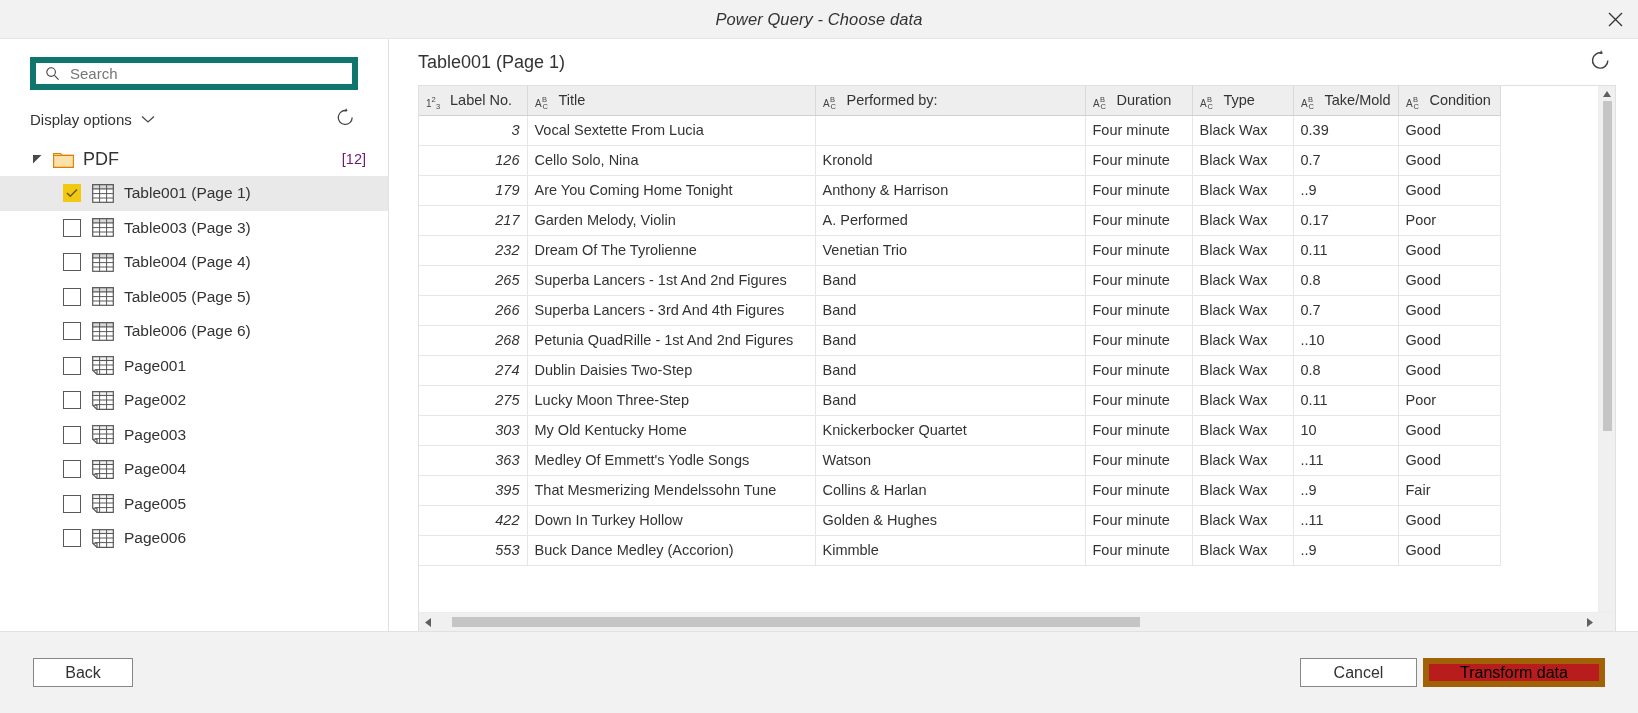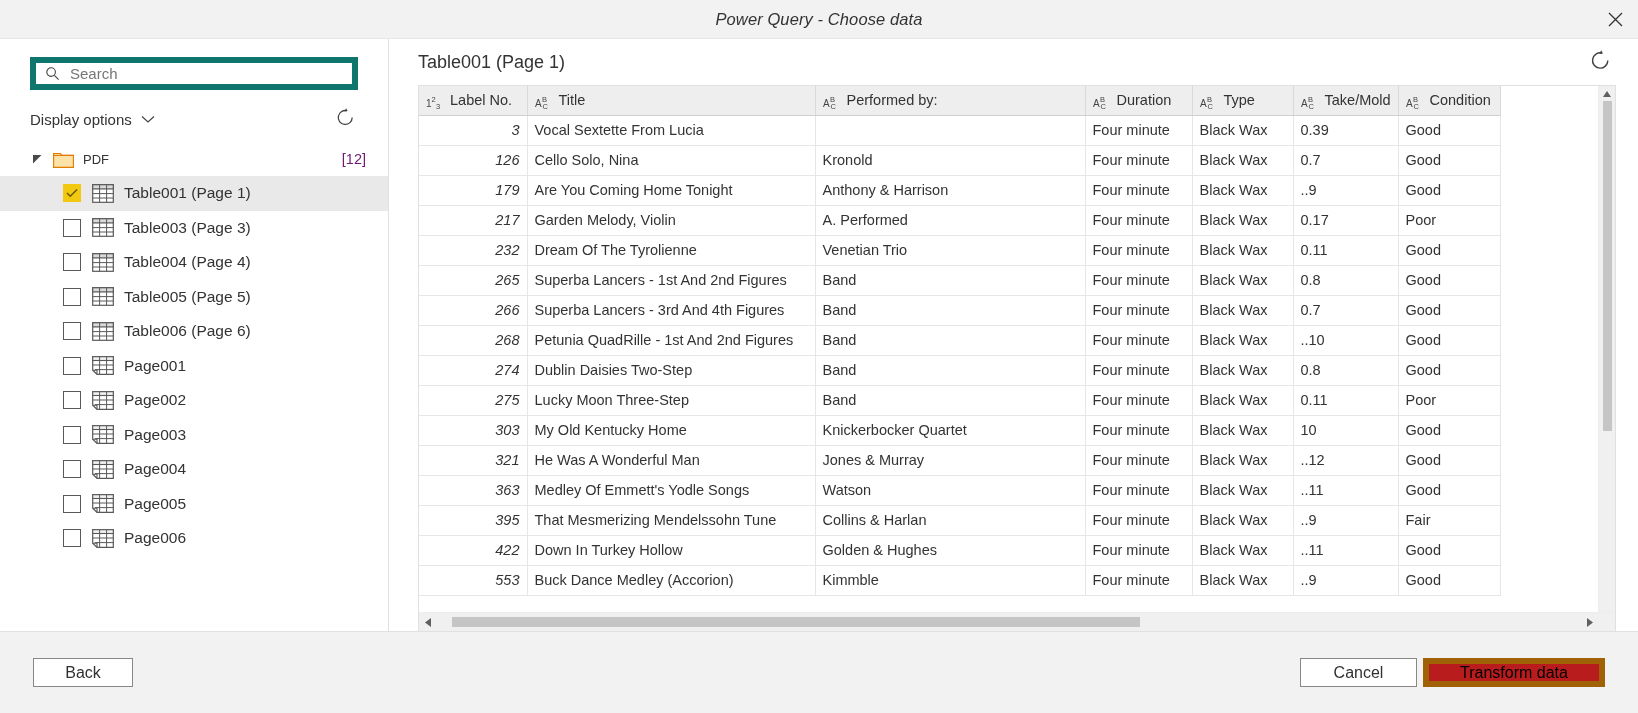--- a/index.html
+++ b/index.html
@@ -96,21 +96,21 @@
     display: flex; align-items: center;
     height: 34px;
     padding-left: 32px; padding-right: 22px;
     cursor: pointer;
   }
   .tri {
     width: 14px; margin-right: 7px;
     display: flex; align-items: center;
   }
   .folder-icon { margin-right: 9px; display: flex; align-items: center; }
-  .root-label { font-size: 13px; color: #333; }
+  .root-label { font-size: 18px; color: #333; }
   .root-count { margin-left: auto; font-size: 14.5px; color: #701a75; }
 
   .tree-item {
     display: flex; align-items: center;
     height: 34.5px;
     padding-left: 63px;
     cursor: pointer;
   }
   .tree-item.selected { background: #e9e9e9; }
   .cb {
@@ -610,29 +610,20 @@
                   <tr>
                     <td class="num">303</td>
                     <td>My Old Kentucky Home</td>
                     <td>Knickerbocker Quartet</td>
                     <td>Four minute</td>
                     <td>Black Wax</td>
                     <td>10</td>
                     <td>Good</td>
                   </tr>
                   <tr>
-                    <td class="num">321</td>
-                    <td>He Was A Wonderful Man</td>
-                    <td>Jones &amp; Murray</td>
-                    <td>Four minute</td>
-                    <td>Black Wax</td>
-                    <td>..12</td>
-                    <td>Good</td>
-                  </tr>
-                  <tr>
                     <td class="num">363</td>
                     <td>Medley Of Emmett's Yodle Songs</td>
                     <td>Watson</td>
                     <td>Four minute</td>
                     <td>Black Wax</td>
                     <td>..11</td>
                     <td>Good</td>
                   </tr>
                   <tr>
                     <td class="num">395</td>

